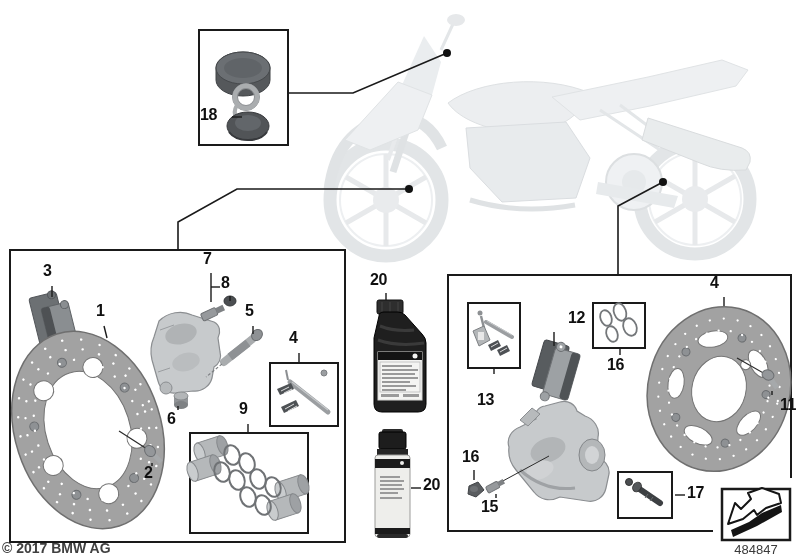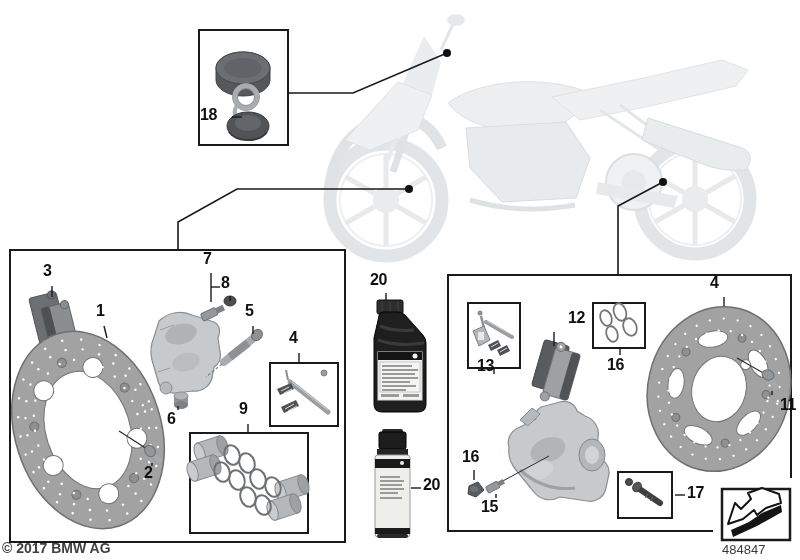--- a/index.html
+++ b/index.html
@@ -2,21 +2,21 @@
 <html><head>
 <meta charset="utf-8">
 <style>
   html,body{margin:0;padding:0;background:#fff;}
   .stage{position:relative;width:800px;height:560px;background:#fff;overflow:hidden;
          font-family:"Liberation Sans",sans-serif;}
   .stage svg{position:absolute;left:0;top:0;}
   .callout{position:absolute;font-weight:bold;font-size:16px;line-height:1;
            color:#101010;letter-spacing:-0.5px;user-select:none;}
   .copyright{position:absolute;left:2px;top:540px;font-size:14px;font-weight:700;color:#404040;}
-  .diagram-number{position:absolute;left:722px;top:542px;width:68px;text-align:left;
+  .diagram-number{position:absolute;left:722px;top:542px;width:68px;text-align:center;
                   font-size:13px;color:#3a3a3a;}
 </style>
 </head>
 <body>
 
 <div class="stage">
 
 <svg width="800" height="560" viewBox="0 0 800 560">
 
   <g>
@@ -383,21 +383,21 @@
 <div class="callout" style="left:43px;top:263px">3</div>
 <div class="callout" style="left:289px;top:330px">4</div>
 <div class="callout" style="left:245px;top:303px">5</div>
 <div class="callout" style="left:167px;top:411px">6</div>
 <div class="callout" style="left:203px;top:251px">7</div>
 <div class="callout" style="left:221px;top:275px">8</div>
 <div class="callout" style="left:239px;top:401px">9</div>
 <div class="callout" style="left:710px;top:275px">4</div>
 <div class="callout" style="left:780px;top:397px">11</div>
 <div class="callout" style="left:568px;top:310px">12</div>
-<div class="callout" style="left:477px;top:358px">13</div>
+<div class="callout" style="left:477px;top:392px">13</div>
 <div class="callout" style="left:607px;top:357px">16</div>
 <div class="callout" style="left:481px;top:499px">15</div>
 <div class="callout" style="left:462px;top:449px">16</div>
 <div class="callout" style="left:687px;top:485px">17</div>
 <div class="callout" style="left:200px;top:107px">18</div>
 <div class="callout" style="left:370px;top:272px">20</div>
 <div class="callout" style="left:423px;top:477px">20</div>
 
 <div class="copyright">© 2017 BMW AG</div>
 <div class="diagram-number">484847</div>

